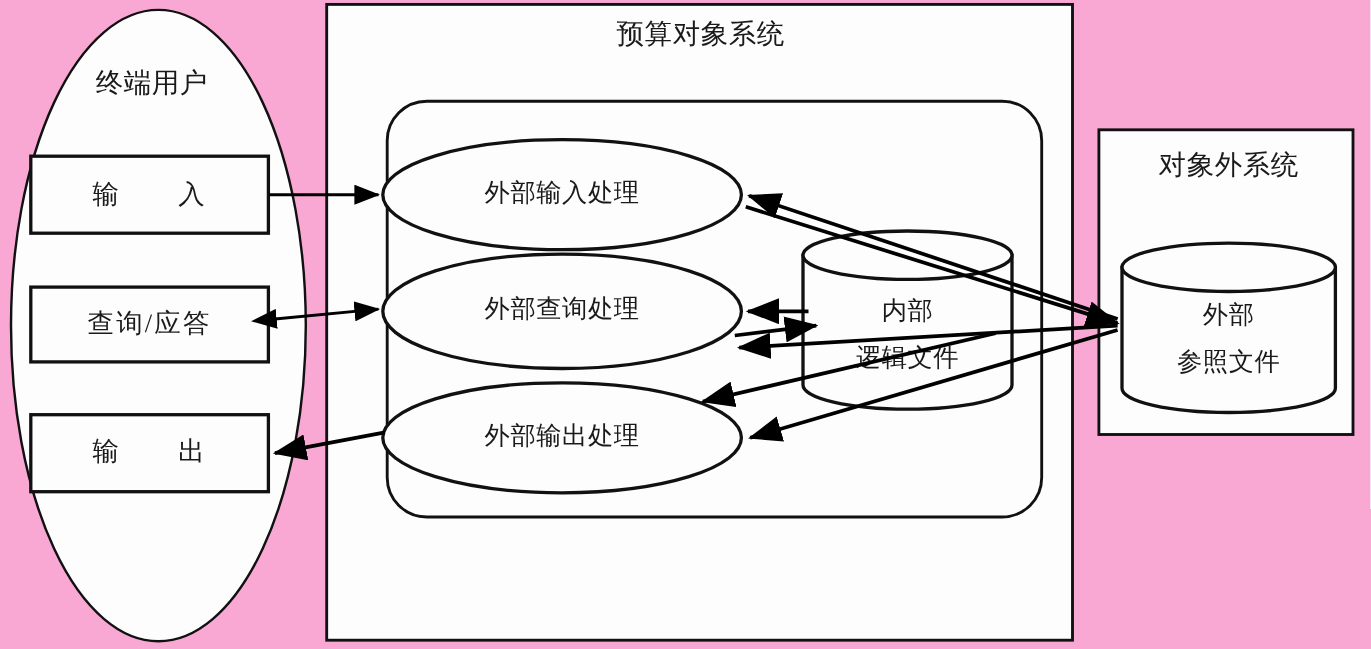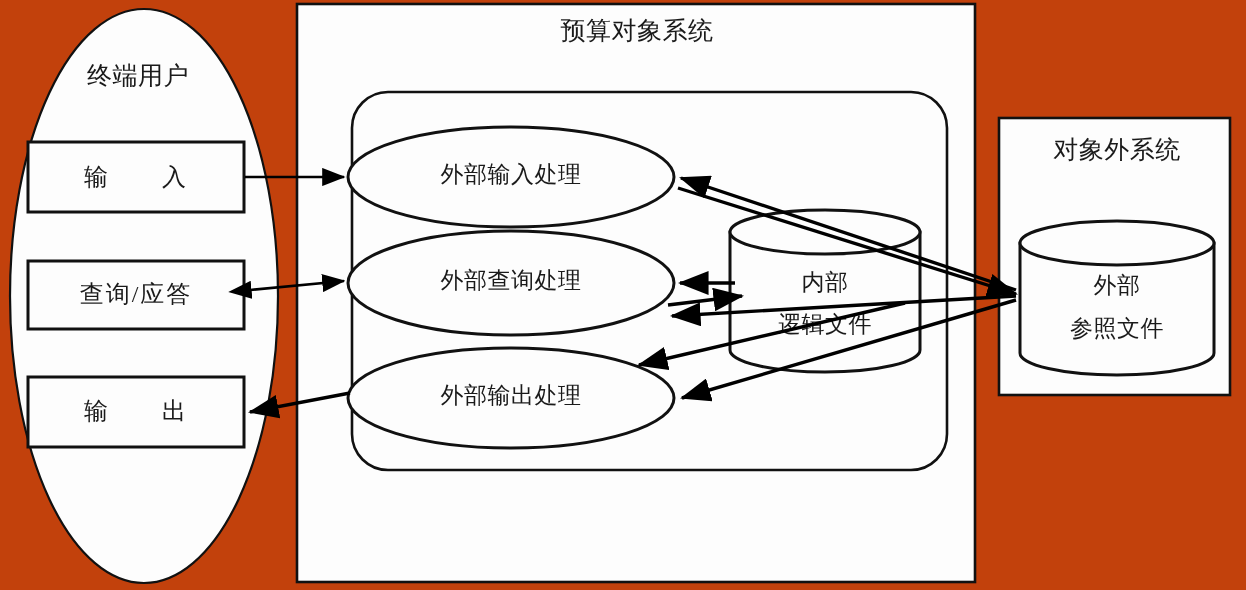--- a/index.html
+++ b/index.html
@@ -10,21 +10,21 @@
   body {
     width: 1246px;
     height: 590px;
     font-family: "Liberation Serif", "DejaVu Serif", serif;
     overflow: hidden;
   }
   #diagram-root {
     position: relative;
     width: 1246px;
     height: 590px;
-    background: #c2410c;
+    background: #f9a8d4;
   }
   svg#diagram {
     display: block;
     width: 1246px;
     height: 590px;
   }
   .shape-stroke {
     fill: #fdfdfd;
     stroke: #111111;
   }

